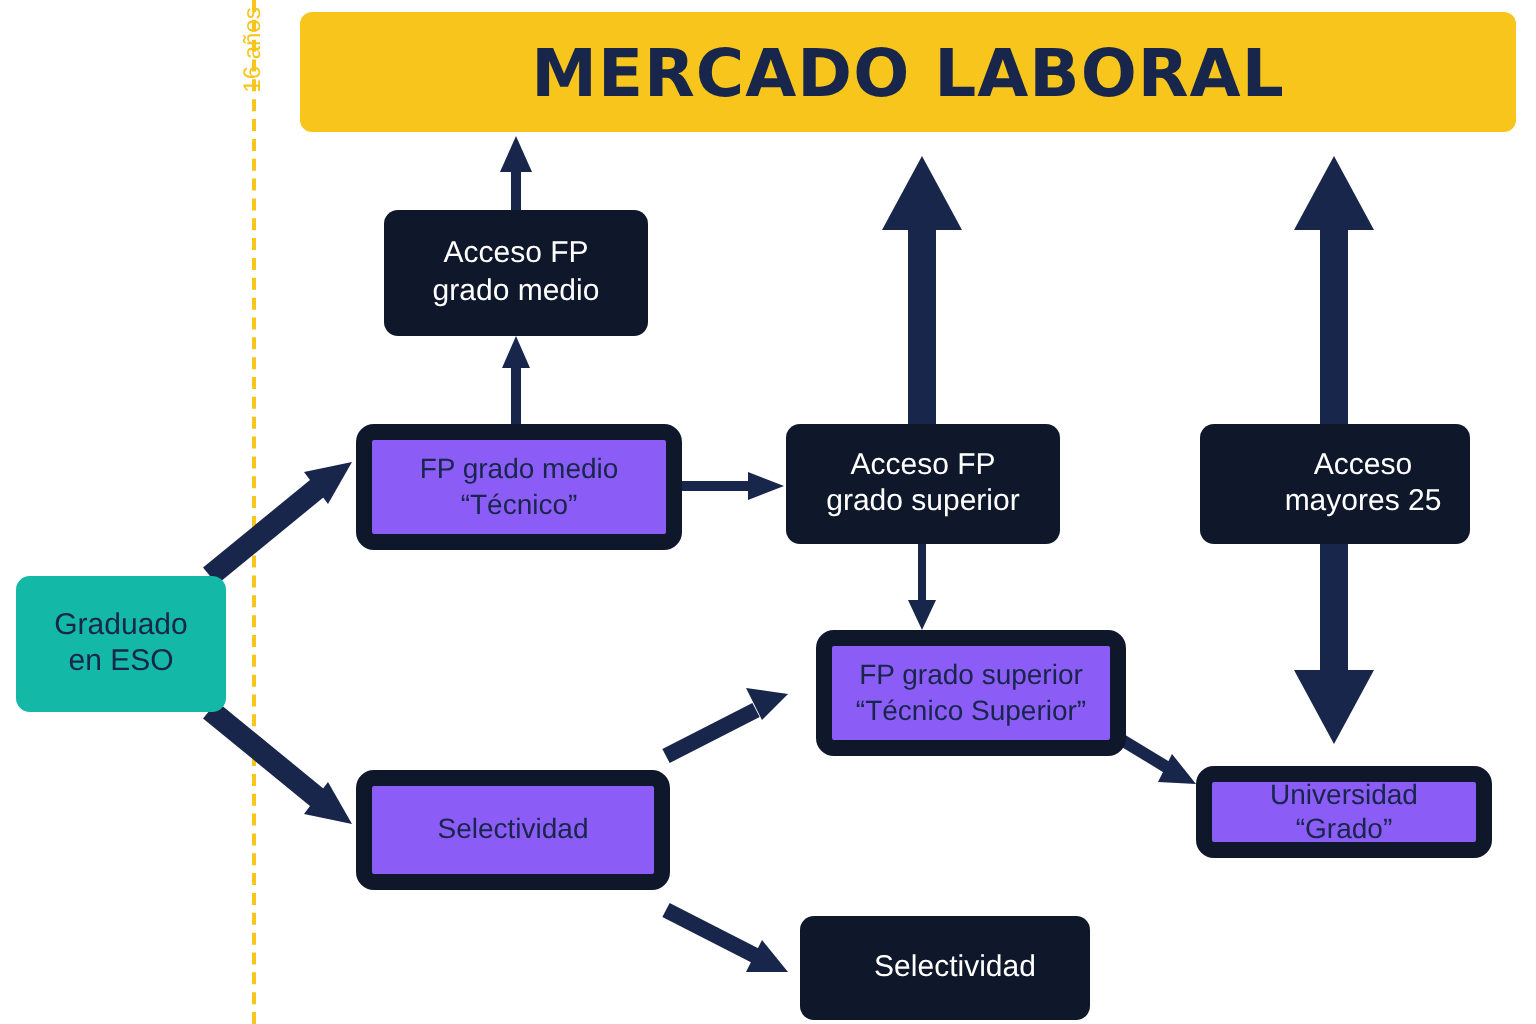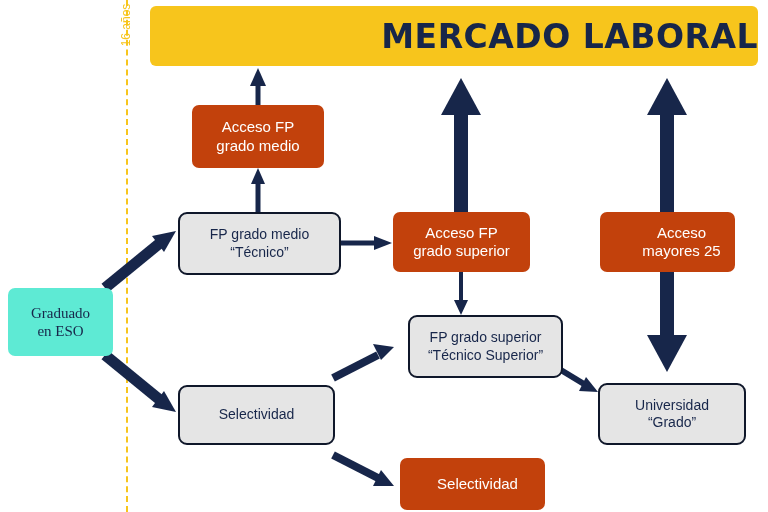--- a/index.html
+++ b/index.html
@@ -20,53 +20,52 @@
     display: flex;
     align-items: center;
     justify-content: center;
     text-align: center;
     box-sizing: border-box;
     line-height: 1.22;
     white-space: pre-line;
   }
   
   .node.dark {
-    background: #c2410c;
+    background: #0f172a;
     color: #ffffff;
     border-radius: 7px;
     font-size: 15px;
   }
   
   .node.yellowfill {
-    background: #5eead4;
+    background: #14b8a6;
     color: #17264a;
     border-radius: 7px;
     font-size: 15px;
-    font-family: Liberation Serif, serif;
   }
   
   .node.outline {
-    background: #e5e5e5;
+    background: #8b5cf6;
     color: #17264a;
-    border: 2px solid #0f172a;
+    border: 8px solid #0f172a;
     border-radius: 9px;
     font-size: 14px;
   }
   
   #banner {
     position: absolute;
     left: 150px;
     top: 6px;
     width: 608px;
     height: 60px;
     background: #f7c51c;
     border-radius: 6px;
     display: flex;
     align-items: center;
-    justify-content: flex-end;
+    justify-content: center;
   }
   #banner .banner-text {
     color: #17264a;
     font-size: 33px;
     font-weight: bold;
     letter-spacing: 0.5px;
     font-family: "DejaVu Sans", sans-serif;
   }
   
   #axis-line {
@@ -198,21 +197,21 @@
 
   <div class="node outline" style="left:408px; top:315px; width:155px; height:63px;">
     <span>FP grado superior
 “Técnico Superior”</span>
   </div>
 
   <div class="node outline" style="left:178px; top:385px; width:157px; height:60px;">
     <span>Selectividad</span>
   </div>
 
-  <div class="node outline" style="left:598px; top:383px; width:148px; height:62px;">
+  <div class="node outline" style="left:598px; top:383px; width:148px; height:46px;">
     <span>Universidad
 “Grado”</span>
   </div>
 
   <div class="node dark" style="left:400px; top:458px; width:145px; height:52px;padding-left:10px;">
     <span>Selectividad</span>
   </div>
 
 </div>
 

